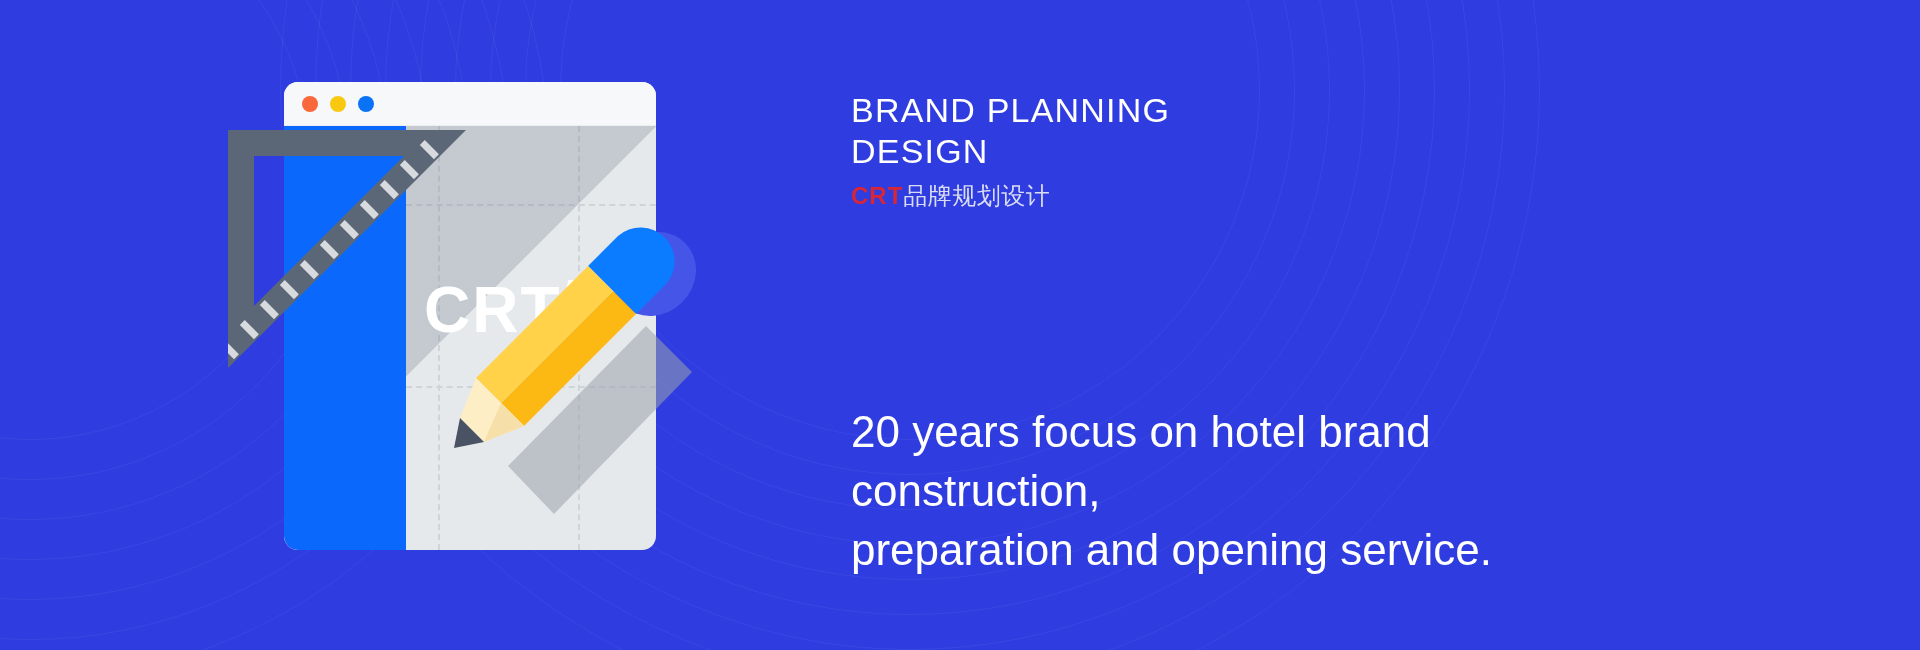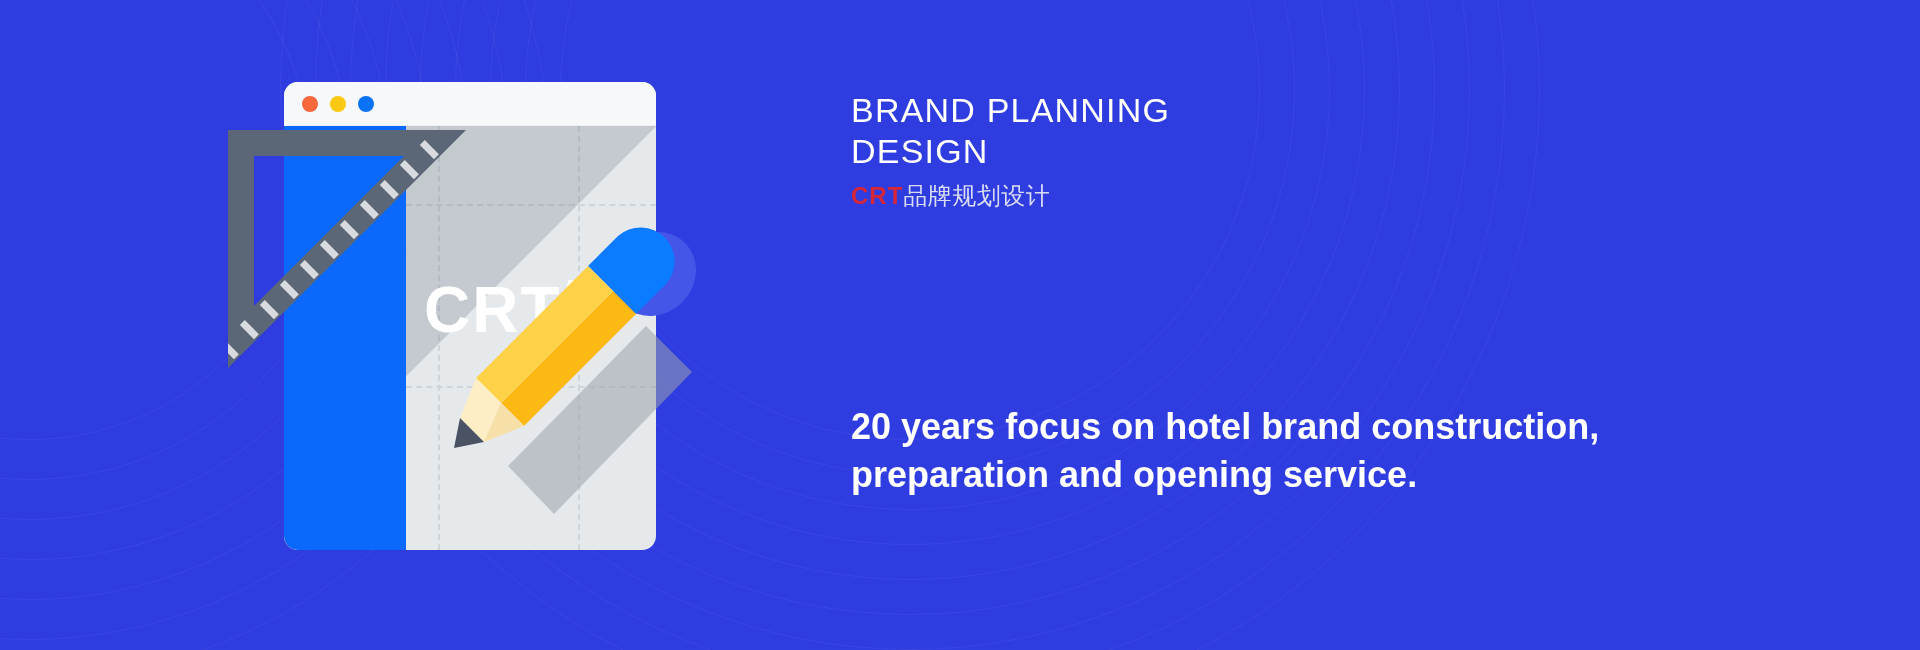--- a/index.html
+++ b/index.html
@@ -94,22 +94,22 @@
   .subhead {
     position:absolute; left:0; top:160px;
     font-size:24px; line-height:1.3; letter-spacing:0.5px;
     color:#d9dcf2;
     margin-top:20px;
   }
   .subhead .crt-red { color:#d6263a; font-weight:700; letter-spacing:1px; }
 
   .lede {
     position:absolute; left:0; top:403px; width:820px;
-    color:#ffffff; font-size:36px; line-height:1.34;
-    font-weight:700; white-space:pre-line;
+    color:#ffffff; font-size:44px; line-height:1.34;
+    font-weight:400; white-space:pre-line;
   }
   .lede-cn {
     position:absolute; left:0; top:510px;
     color:#ffffff; font-size:40px; line-height:1.3;
     font-weight:400; letter-spacing:1px;
   }
 </style>
 </head>
 <body>
 

